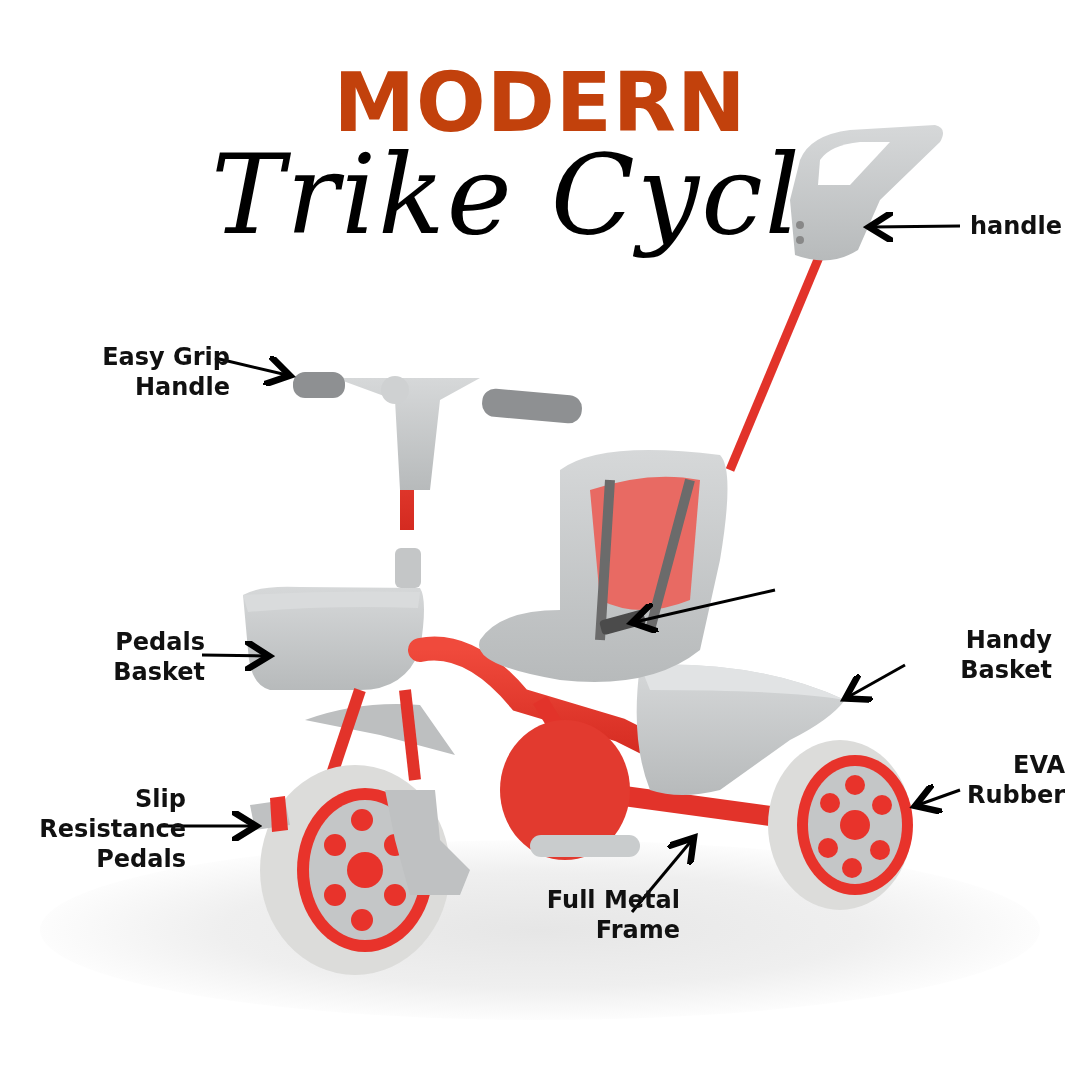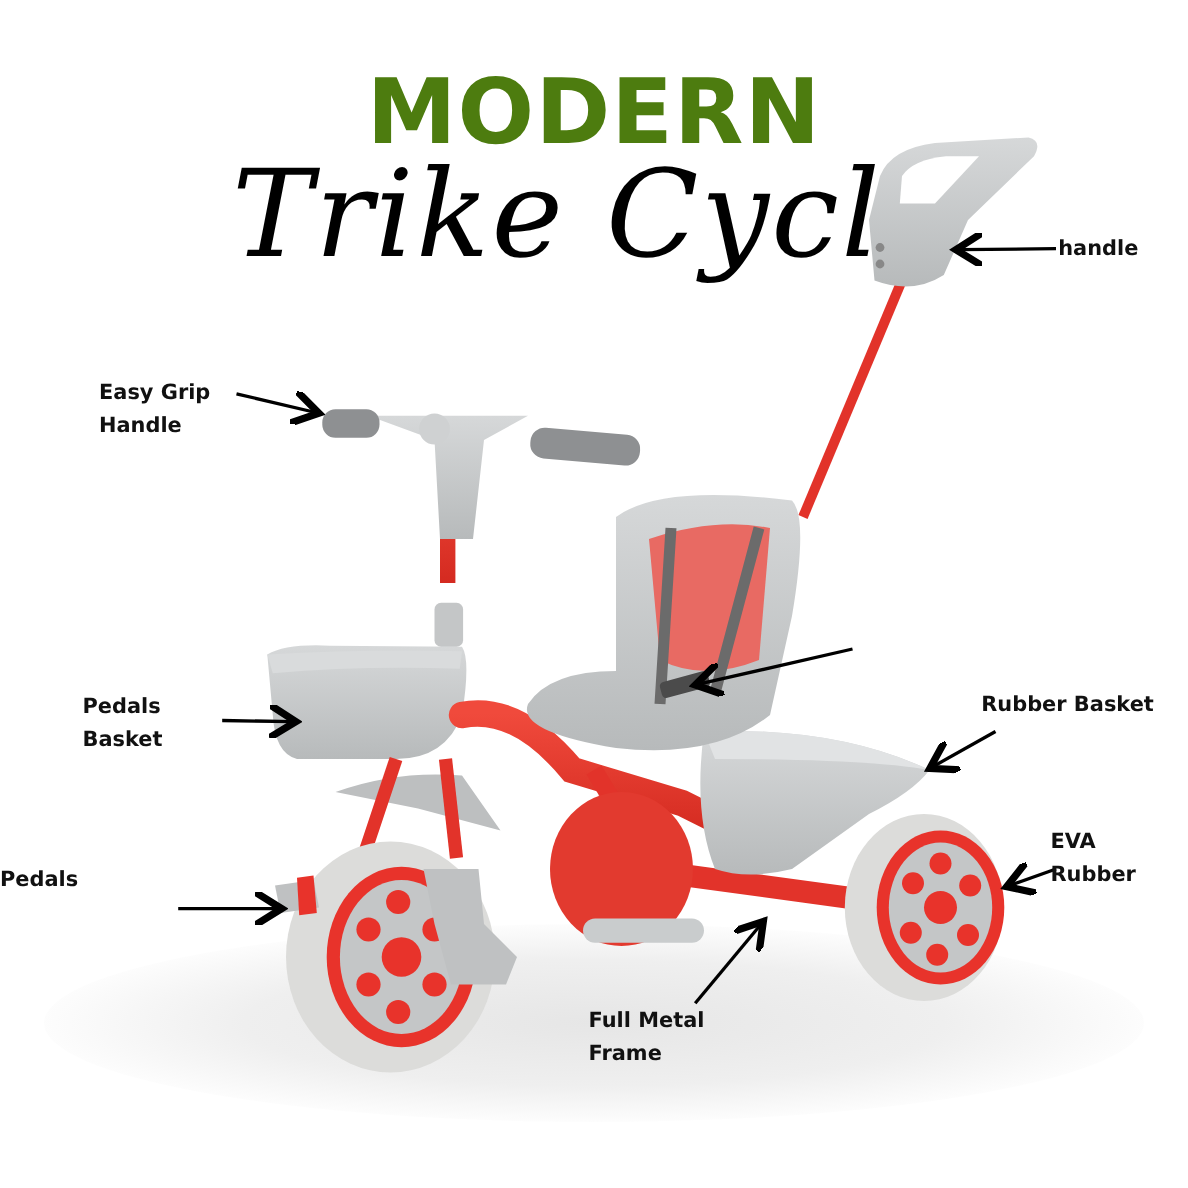--- a/index.html
+++ b/index.html
@@ -1,20 +1,20 @@
 <!DOCTYPE html>
 <html><head>
 <meta charset="utf-8">
 <style>
   html, body { margin:0; padding:0; }
   body { width:1080px; height:1080px; background:#ffffff; position:relative; overflow:hidden; font-family:"DejaVu Sans", sans-serif; }
   .abs { position:absolute; }
-  .title-main { left:0; width:1080px; top:62px; text-align:center; font-family:"DejaVu Sans", sans-serif; font-weight:900; font-size:82px; letter-spacing:1px; color:#4d7c0f; line-height:1; }
+  .title-main { left:0; width:1080px; top:62px; text-align:center; font-family:"DejaVu Sans", sans-serif; font-weight:900; font-size:82px; letter-spacing:1px; color:#c2410c; line-height:1; }
   .title-script { left:0; width:1080px; top:140px; text-align:center; font-family:"DejaVu Serif", serif; font-style:italic; font-size:110px; color:#000; line-height:1; letter-spacing:2px; }
-  .label { font-family:"DejaVu Sans", sans-serif; font-weight:bold; font-size:19px; color:#111; text-align:left; line-height:30px; }
+  .label { font-family:"DejaVu Sans", sans-serif; font-weight:bold; font-size:24px; color:#111; text-align:right; line-height:30px; }
   .ground { left:40px; top:840px; width:1000px; height:180px; border-radius:50%; background:radial-gradient(ellipse at center, #e6e6e6 0%, #efefef 45%, #ffffff 75%); }
   svg.scene { position:absolute; left:0; top:0; }
 </style>
 </head>
 <body>
 
 <div class="abs ground"></div>
 
 <div class="abs title-main">MODERN</div>
 <div class="abs title-script">Trike Cycle</div>
@@ -132,28 +132,29 @@
 
 <div class="abs label" style="left:760px; top:547px; width:165px;">
 </div>
 
 <div class="abs label" style="left:75px; top:627px; width:130px;">
   <div>Pedals</div>
   <div>Basket</div>
 </div>
 
 <div class="abs label" style="left:892px; top:625px; width:160px;">
-  <div>Rubber Basket</div>
+  <div>Handy Basket</div>
 </div>
 
 <div class="abs label" style="left:955px; top:750px; width:110px;">
   <div>EVA</div>
   <div>Rubber</div>
 </div>
 
 <div class="abs label" style="left:0px; top:784px; width:186px;">
+  <div>Slip Resistance</div>
   <div>Pedals</div>
 </div>
 
-<div class="abs label" style="left:535px; top:913px; width:145px;">
+<div class="abs label" style="left:535px; top:885px; width:145px;">
   <div>Full Metal</div>
   <div>Frame</div>
 </div>
 
 </body></html>

